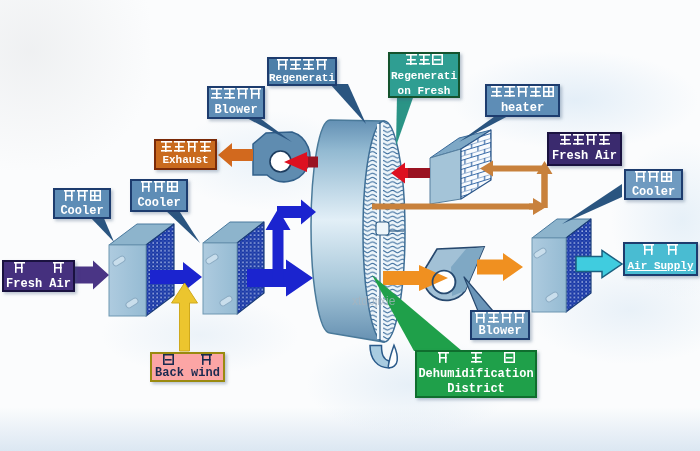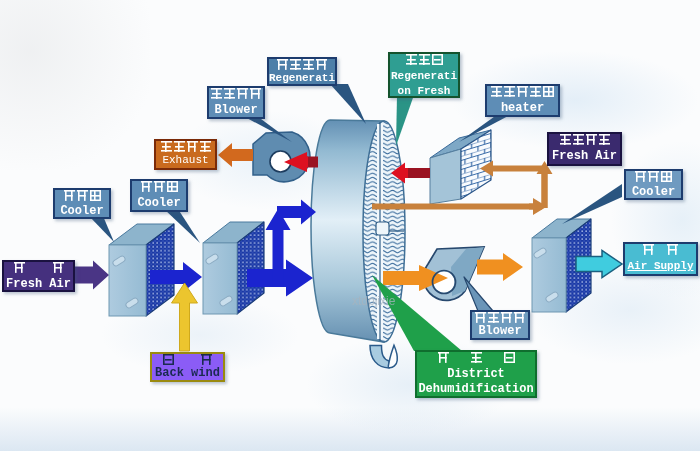--- a/index.html
+++ b/index.html
@@ -141,21 +141,21 @@
     <div style="height:15px;line-height:15px">on Fresh</div>
   </div>
 <div style="position:absolute;left:207px;top:86px;width:58px;height:33px;background:#5e8db6;border:2px solid #1d3c6e;box-sizing:border-box;color:#fff;font-family:'Liberation Mono',monospace;font-weight:bold;font-size:12px;text-align:center;box-shadow:2px 2px 3px rgba(60,90,120,.35);">
     <div style="height:15px;line-height:15px"><b class="g g2"></b><b class="g g2"></b><b class="g g3"></b><b class="g g3"></b></div>
     <div style="height:15px;line-height:15px">Blower</div>
   </div>
 <div style="position:absolute;left:485px;top:84px;width:75px;height:33px;background:#5e8db6;border:2px solid #1d3c6e;box-sizing:border-box;color:#fff;font-family:'Liberation Mono',monospace;font-weight:bold;font-size:12px;text-align:center;box-shadow:2px 2px 3px rgba(60,90,120,.35);">
     <div style="height:15px;line-height:15px"><b class="g g2"></b><b class="g g2"></b><b class="g g3"></b><b class="g g2"></b><b class="g g4"></b></div>
     <div style="height:15px;line-height:15px">heater</div>
   </div>
-<div style="position:absolute;left:154px;top:139px;width:63px;height:31px;background:#c96a1e;border:2px solid #7a2a08;box-sizing:border-box;color:#fff;font-family:'Liberation Mono',monospace;font-weight:normal;font-size:11px;text-align:center;box-shadow:2px 2px 3px rgba(60,90,120,.35);">
+<div style="position:absolute;left:154px;top:139px;width:63px;height:31px;background:#c96a1e;border:2px solid #7a2a08;box-sizing:border-box;color:#fff;font-family:'Liberation Mono',monospace;font-weight:bold;font-size:11px;text-align:center;box-shadow:2px 2px 3px rgba(60,90,120,.35);">
     <div style="height:13px;line-height:13px"><b class="g g2"></b><b class="g g2"></b><b class="g g3"></b><b class="g g2"></b></div>
     <div style="height:13px;line-height:13px">Exhaust</div>
   </div>
 <div style="position:absolute;left:547px;top:132px;width:75px;height:34px;background:#3a2a6e;border:2px solid #1a1240;box-sizing:border-box;color:#fff;font-family:'Liberation Mono',monospace;font-weight:bold;font-size:12px;text-align:center;box-shadow:2px 2px 3px rgba(60,90,120,.35);">
     <div style="height:15px;line-height:15px"><b class="g g2"></b><b class="g g2"></b><b class="g g3"></b><b class="g g2"></b></div>
     <div style="height:15px;line-height:15px">Fresh Air</div>
   </div>
 <div style="position:absolute;left:53px;top:188px;width:58px;height:31px;background:#5e8db6;border:2px solid #1d3c6e;box-sizing:border-box;color:#fff;font-family:'Liberation Mono',monospace;font-weight:bold;font-size:12px;text-align:center;box-shadow:2px 2px 3px rgba(60,90,120,.35);">
     <div style="height:14px;line-height:14px"><b class="g g3"></b><b class="g g3"></b><b class="g g4"></b></div>
     <div style="height:14px;line-height:14px">Cooler</div>
@@ -175,18 +175,18 @@
 <div style="position:absolute;left:623px;top:242px;width:75px;height:34px;background:#49bcd2;border:2px solid #1d3c6e;box-sizing:border-box;color:#fff;font-family:'Liberation Mono',monospace;font-weight:bold;font-size:12px;text-align:center;box-shadow:2px 2px 3px rgba(60,90,120,.35);text-decoration:underline;">
     <div style="height:15px;line-height:15px"><b class="g g3" style="margin-right:12px"></b><b class="g g3"></b></div>
     <div style="height:15px;line-height:15px"><span style="font-size:11px;white-space:nowrap">Air Supply</span></div>
   </div>
 <div style="position:absolute;left:470px;top:310px;width:60px;height:30px;background:#6f9cbe;border:2px solid #1d3c6e;box-sizing:border-box;color:#fff;font-family:'Liberation Mono',monospace;font-weight:bold;font-size:12px;text-align:center;box-shadow:2px 2px 3px rgba(60,90,120,.35);">
     <div style="height:13px;line-height:13px"><b class="g g3"></b><b class="g g2"></b><b class="g g3"></b><b class="g g3"></b></div>
     <div style="height:13px;line-height:13px">Blower</div>
   </div>
 <div style="position:absolute;left:415px;top:350px;width:122px;height:48px;background:#1fa04a;border:2px solid #0f6e2e;box-sizing:border-box;color:#fff;font-family:'Liberation Mono',monospace;font-weight:bold;font-size:12px;text-align:center;box-shadow:2px 2px 3px rgba(60,90,120,.35);">
     <div style="height:15px;line-height:15px"><b class="g g3" style="margin-right:21px"></b><b class="g g2" style="margin-right:21px"></b><b class="g g1"></b></div>
+    <div style="height:15px;line-height:15px">Dehumidification</div>
     <div style="height:15px;line-height:15px">District</div>
-    <div style="height:15px;line-height:15px">Dehumidification</div>
   </div>
-<div style="position:absolute;left:150px;top:352px;width:75px;height:30px;background:#8b5cf6;border:2px solid #9a8a10;box-sizing:border-box;color:#1a2a50;font-family:'Liberation Mono',monospace;font-weight:bold;font-size:12px;text-align:center;box-shadow:2px 2px 3px rgba(60,90,120,.35);">
+<div style="position:absolute;left:150px;top:352px;width:75px;height:30px;background:#fca5a5;border:2px solid #9a8a10;box-sizing:border-box;color:#1a2a50;font-family:'Liberation Mono',monospace;font-weight:bold;font-size:12px;text-align:center;box-shadow:2px 2px 3px rgba(60,90,120,.35);">
     <div style="height:13px;line-height:13px"><b class="g g1" style="margin-right:26px"></b><b class="g g3"></b></div>
     <div style="height:13px;line-height:13px">Back wind</div>
   </div>
 </body></html>

